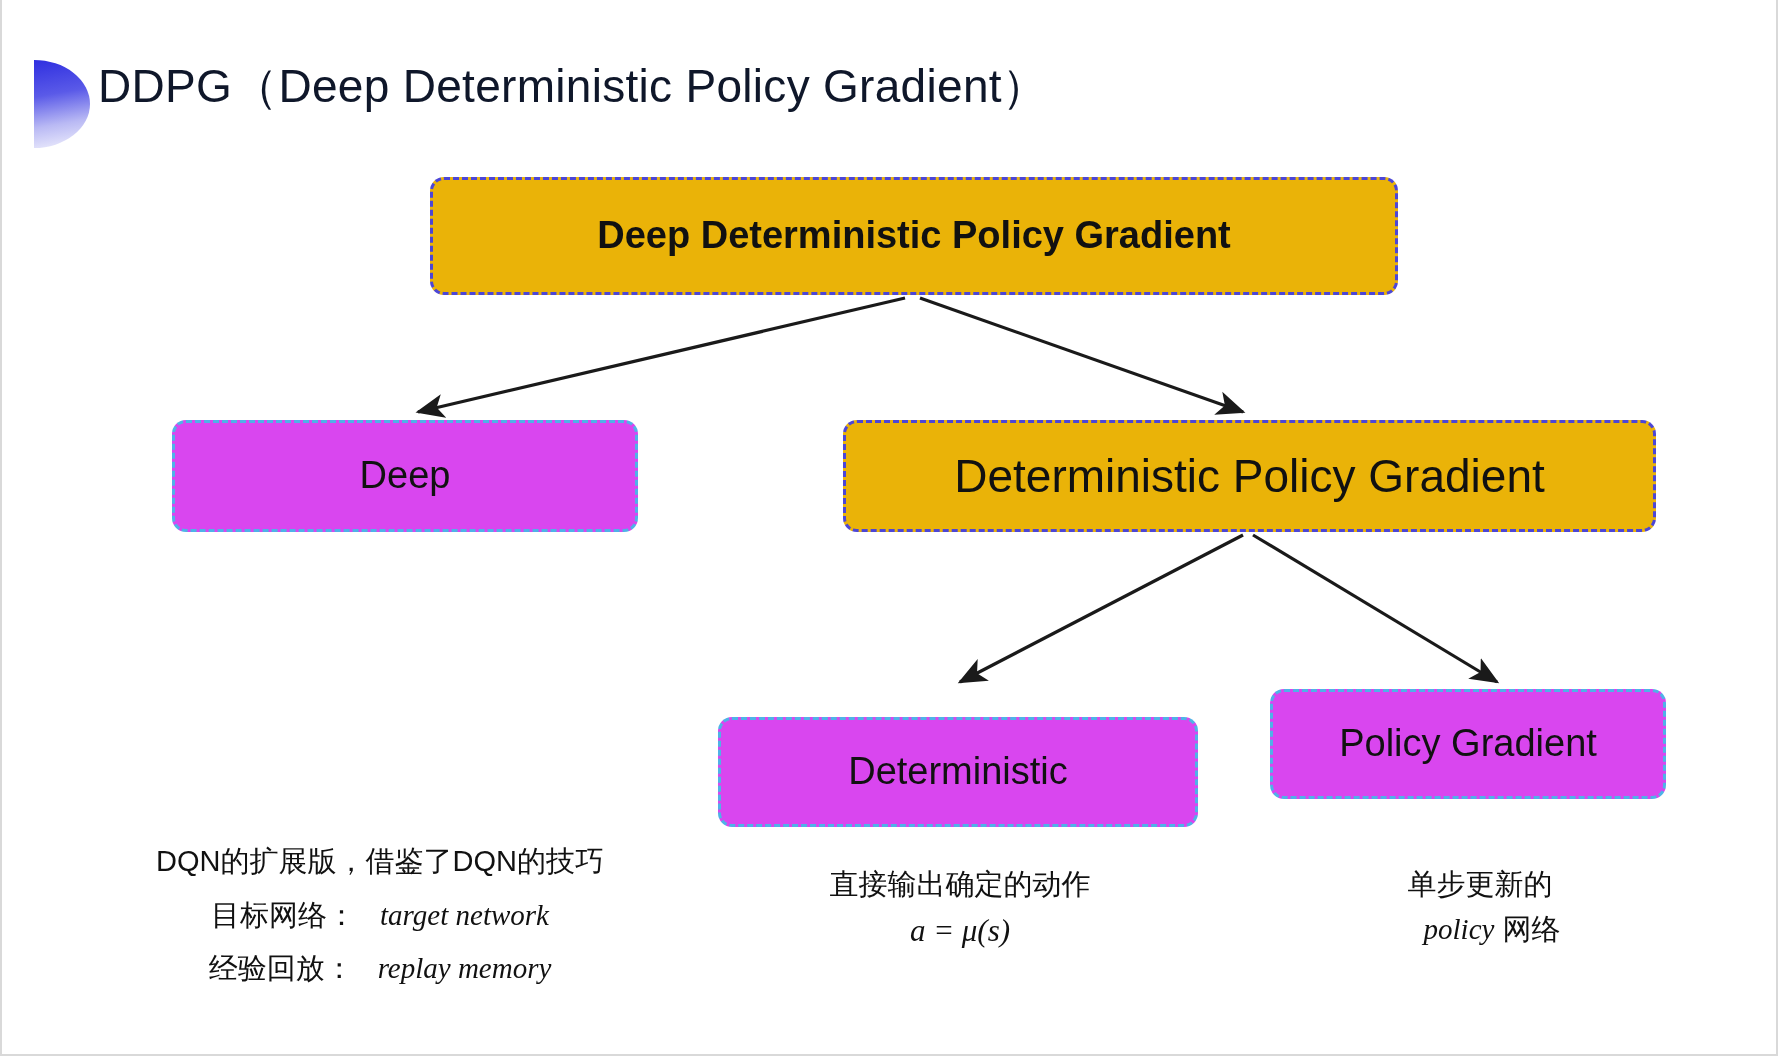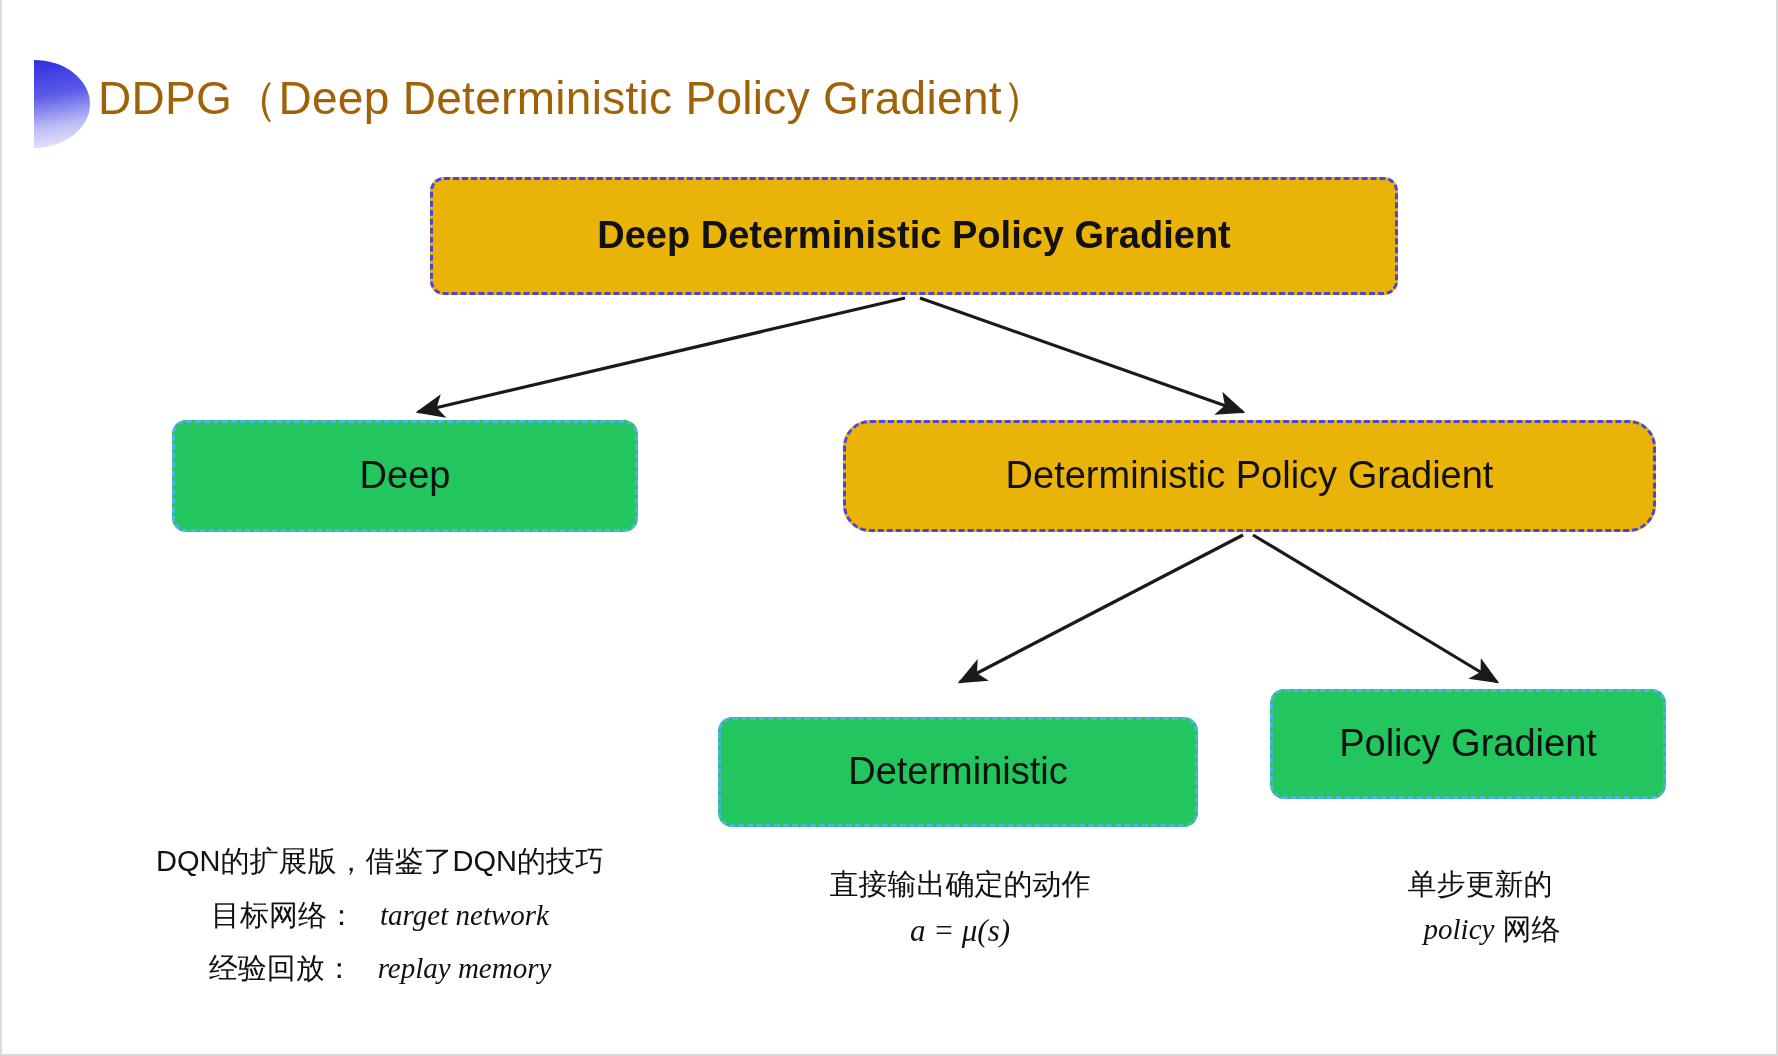--- a/index.html
+++ b/index.html
@@ -34,24 +34,24 @@
     top: 60px;
     width: 56px;
     height: 88px;
     border-top-right-radius: 56px 44px;
     border-bottom-right-radius: 56px 44px;
     background: linear-gradient(170deg, #2f2fe0 0%, #5a5ae8 38%, #b9b9f4 70%, #f2f2fd 100%);
   }
   #title-text {
     position: absolute;
     left: 98px;
-    top: 68px;
+    top: 56px;
     font-size: 46px;
     font-weight: 400;
-    color: #a16207;
+    color: #0f172a;
     letter-spacing: 0.3px;
     white-space: nowrap;
     text-align: right;
   }
 
   
   .node {
     position: absolute;
     display: flex;
     align-items: center;
@@ -60,31 +60,31 @@
     border-radius: 14px;
     color: #111111;
     text-align: center;
     line-height: 1.15;
   }
   .node-purple {
     background: #eab308;
     border: 3px dashed #4c46d6;
   }
   .node-cyan {
-    background: #22c55e;
+    background: #d946ef;
     border: 3px dashed #4fb2e7;
   }
   .node-label {
     display: block;
     padding: 0 10px;
   }
 
   #node-root        { left: 430px; top: 177px;  width: 968px; height: 118px; font-size: 38px; font-weight: 700; }
   #node-deep        { left: 172px; top: 420px;  width: 466px; height: 112px; font-size: 38px; font-weight: 400; }
-  #node-dpg         { left: 843px; top: 420px;  width: 813px; height: 112px; font-size: 38px; font-weight: 400; border-radius: 27px; }
+  #node-dpg         { left: 843px; top: 420px;  width: 813px; height: 112px; font-size: 46px; font-weight: 400; }
   #node-det         { left: 718px; top: 689px;  width: 480px; height: 110px; font-size: 38px; font-weight: 400; margin-top: 28px; }
   #node-pg          { left: 1270px; top: 689px; width: 396px; height: 110px; font-size: 38px; font-weight: 400; }
 
   
   #arrows {
     position: absolute;
     left: 0; top: 0;
     width: 1778px;
     height: 1056px;
     pointer-events: none;

